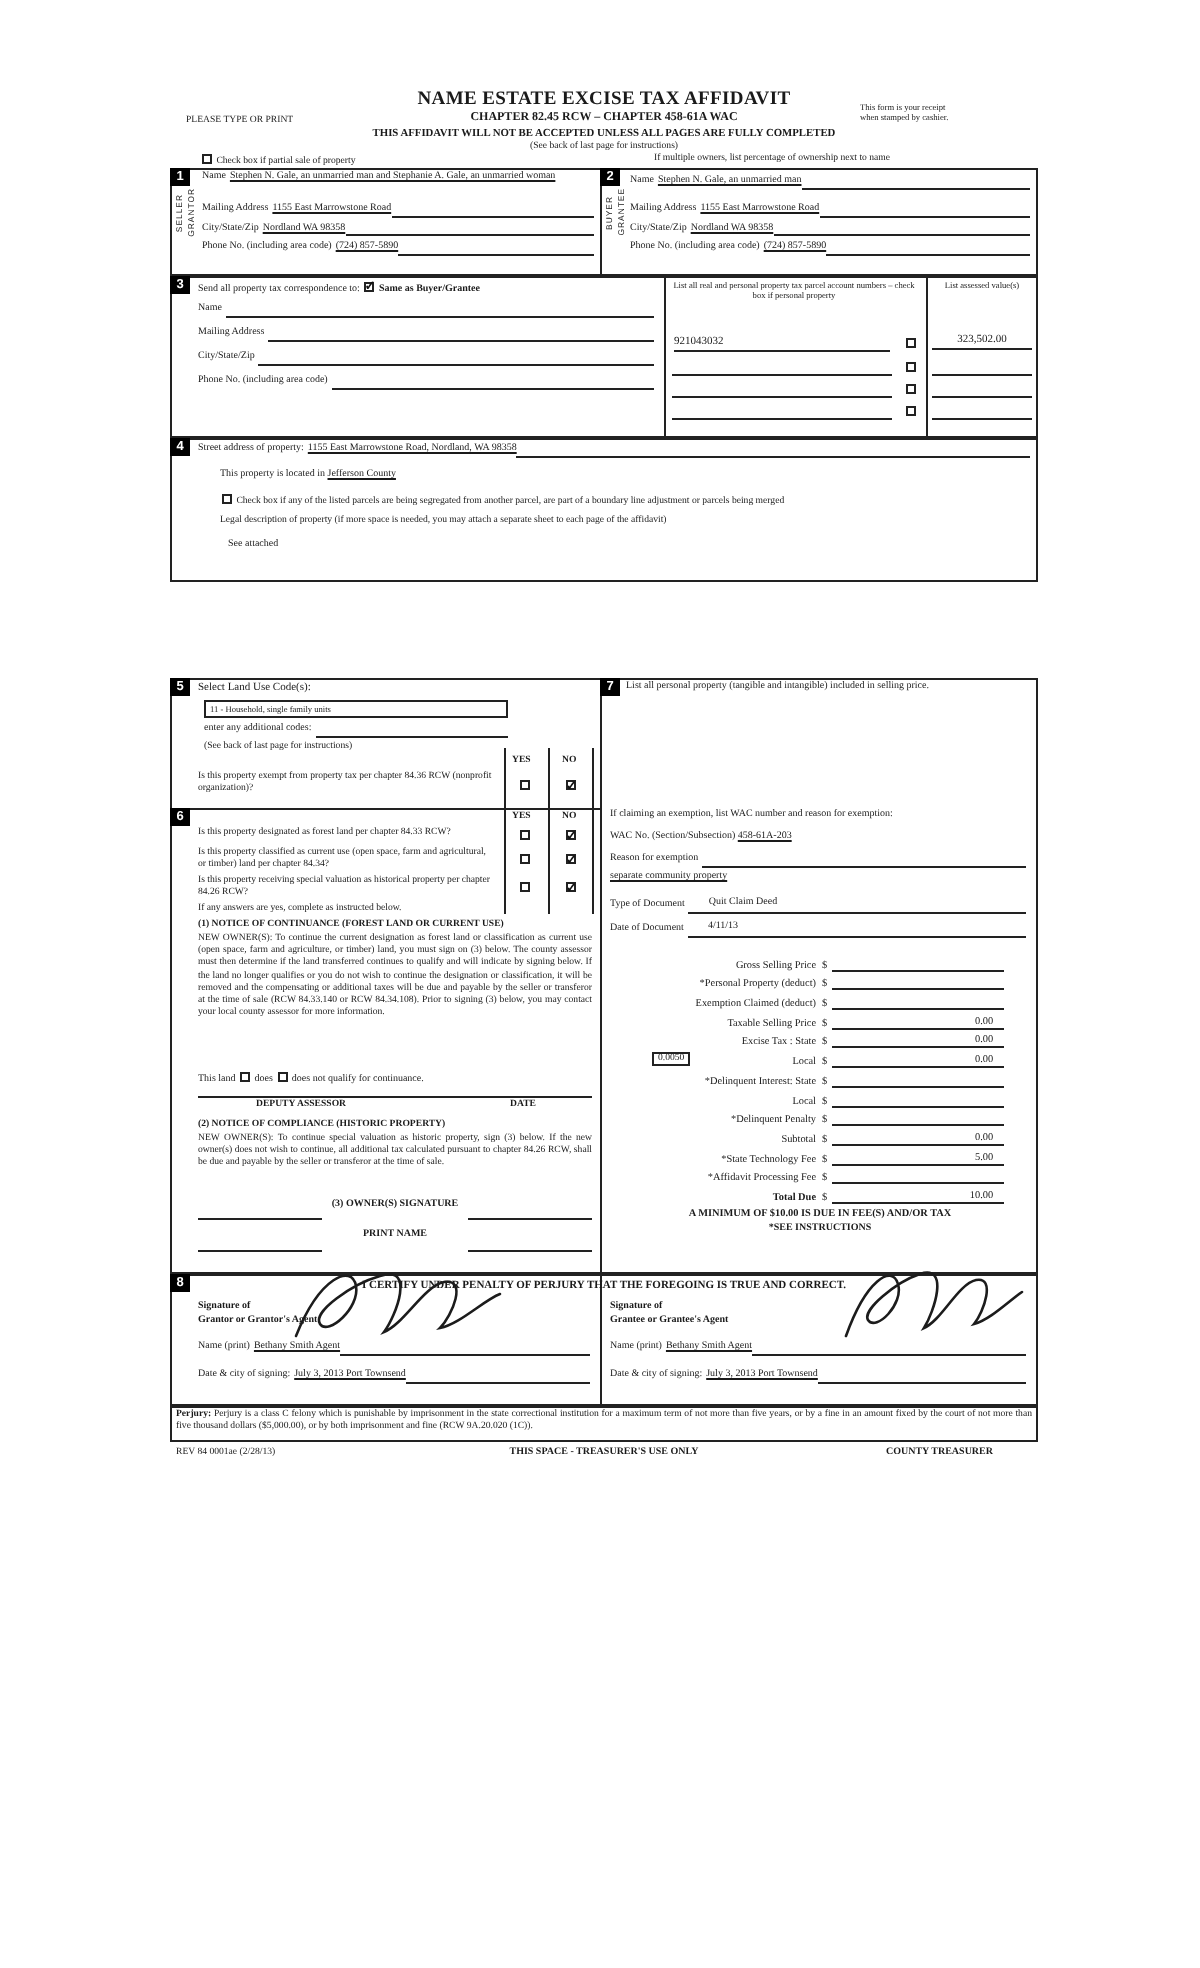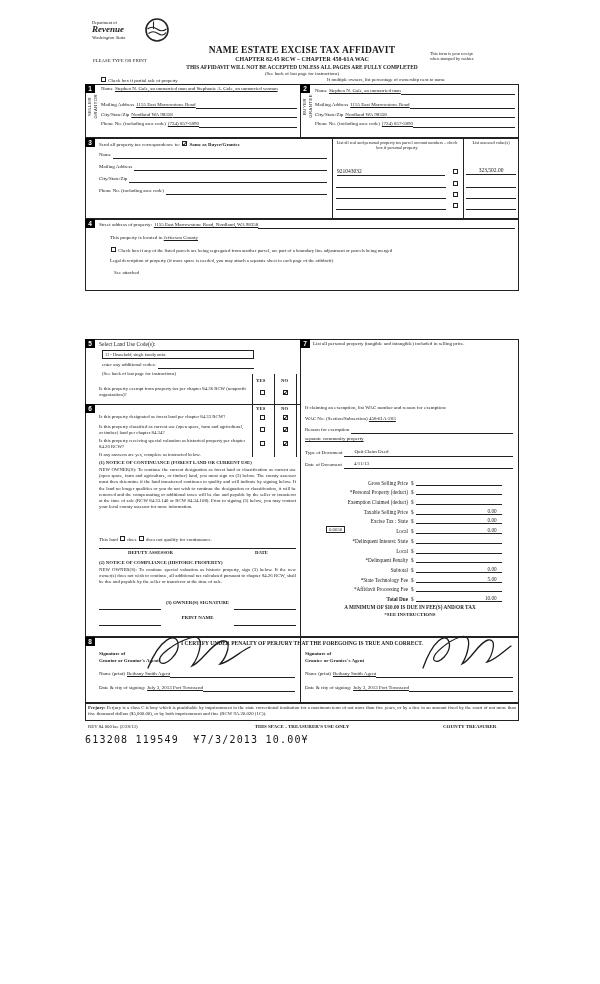--- a/index.html
+++ b/index.html
@@ -43,31 +43,20 @@
             font-size:4.8px; padding:0 2px; background:#fff; }
   .stamp { font-family:"DejaVu Sans Mono", monospace; font-size:10px;
            letter-spacing:1.2px; white-space:pre; color:#151515; }
   .sig   { z-index:4; }
 </style>
 </head>
 <body>
 
 <div class="page">
 
-  <div class="a" style="left:92px;top:20px;width:110px;height:28px;">
-    <div class="f43">Department of</div>
-    <div class="b i" style="font-size:9px;line-height:1.1;">Revenue</div>
-    <div class="f48 i">Washington State</div>
-    <svg class="a" style="left:52px;top:-3px;" width="26" height="26" viewBox="0 0 26 26">
-      <circle cx="13" cy="13" r="11" fill="none" stroke="#222" stroke-width="1.6"></circle>
-      <path d="M3.5 12 Q8 8.5 13 12 T22.5 12" fill="none" stroke="#222" stroke-width="1.1"></path>
-      <path d="M4.5 16.5 Q9 13 14 16.5 T22 15.5" fill="none" stroke="#222" stroke-width="1.1"></path>
-      <path d="M9.5 4.5 L9.5 12" stroke="#222" stroke-width="1.1"></path>
-    </svg>
-  </div>
 
   <div class="a b ctr" style="left:85px;top:45px;width:434px;font-size:9.5px;letter-spacing:0.2px;">NAME ESTATE EXCISE TAX AFFIDAVIT</div>
   <div class="a b ctr" style="left:85px;top:56px;width:434px;font-size:6px;">CHAPTER 82.45 RCW – CHAPTER 458-61A WAC</div>
   <div class="a f48" style="left:93px;top:58px;">PLEASE TYPE OR PRINT</div>
   <div class="a f43" style="left:430px;top:51px;width:92px;">
     <div>This form is your receipt</div>
     <div>when stamped by cashier.</div>
   </div>
   <div class="a b ctr" style="left:85px;top:64px;width:434px;font-size:5.4px;">THIS AFFIDAVIT WILL NOT BE ACCEPTED UNLESS ALL PAGES ARE FULLY COMPLETED</div>
   <div class="a f48 ctr" style="left:85px;top:70.5px;width:434px;">(See back of last page for instructions)</div>
@@ -387,15 +376,14 @@
   <div class="box" style="left:85px;top:703px;width:434px;height:18px;"></div>
   <div class="a f48 jst" style="left:88px;top:705px;width:428px;">
     <b>Perjury:</b>
     <span>Perjury is a class C felony which is punishable by imprisonment in the state correctional institution for a maximum term of not more than five years, or by a fine in an amount fixed by the court of not more than five thousand dollars ($5,000.00), or by both imprisonment and fine (RCW 9A.20.020 (1C)).</span>
   </div>
 
   <div class="a f48" style="left:88px;top:724px;">REV 84 0001ae (2/28/13)</div>
   <div class="a f5 b ctr" style="left:85px;top:724px;width:434px;">THIS SPACE - TREASURER'S USE ONLY</div>
   <div class="a f5 b" style="left:443px;top:724px;">COUNTY TREASURER</div>
 
-  <div class="a stamp" style="left:85px;top:734px;">613208 119549  ¥7/3/2013 10.00¥</div>
 
 </div>
 
 </body></html>

